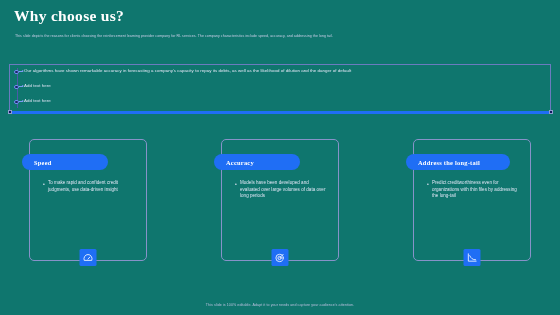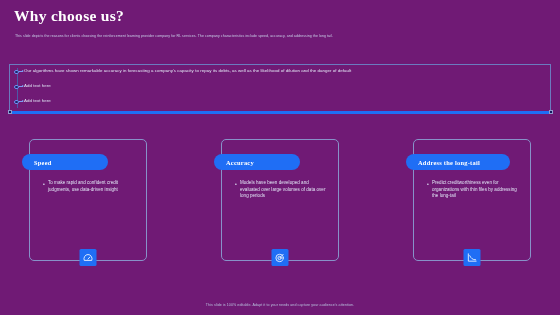--- a/index.html
+++ b/index.html
@@ -11,21 +11,21 @@
     height: 315px;
     overflow: hidden;
     background: #13195c;
     font-family: "Liberation Sans", sans-serif;
     color: #ffffff;
     position: relative;
   }
   .slide {
     position: absolute;
     inset: 0;
-    background: #701a75;
+    background: #0f766e;
   }
 
   
   .title {
     position: absolute;
     left: 14px;
     top: 7px;
     font-family: "Liberation Serif", serif;
     font-size: 15.5px;
     font-weight: 700;

